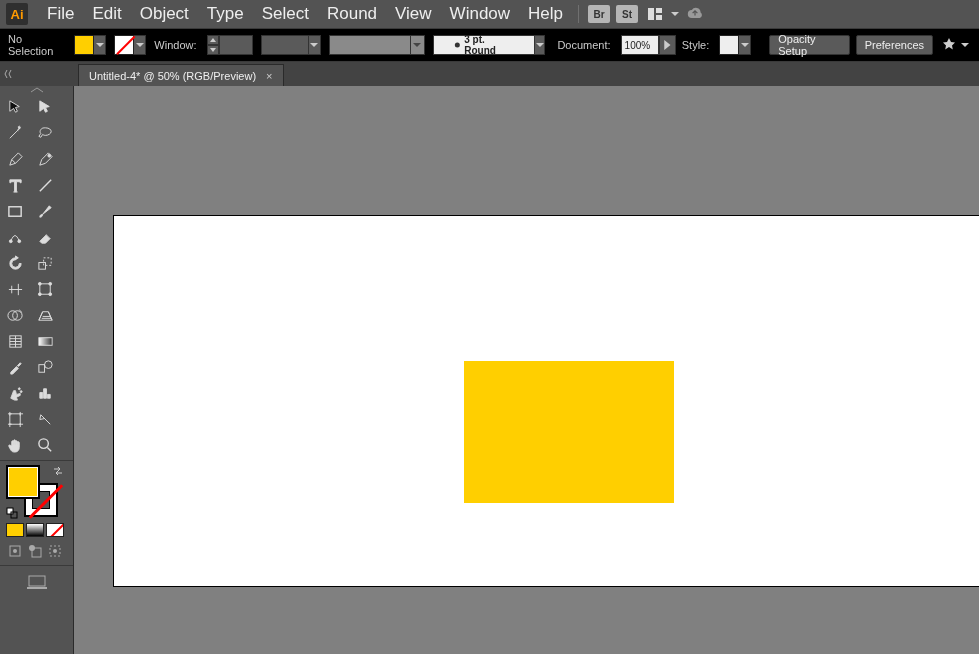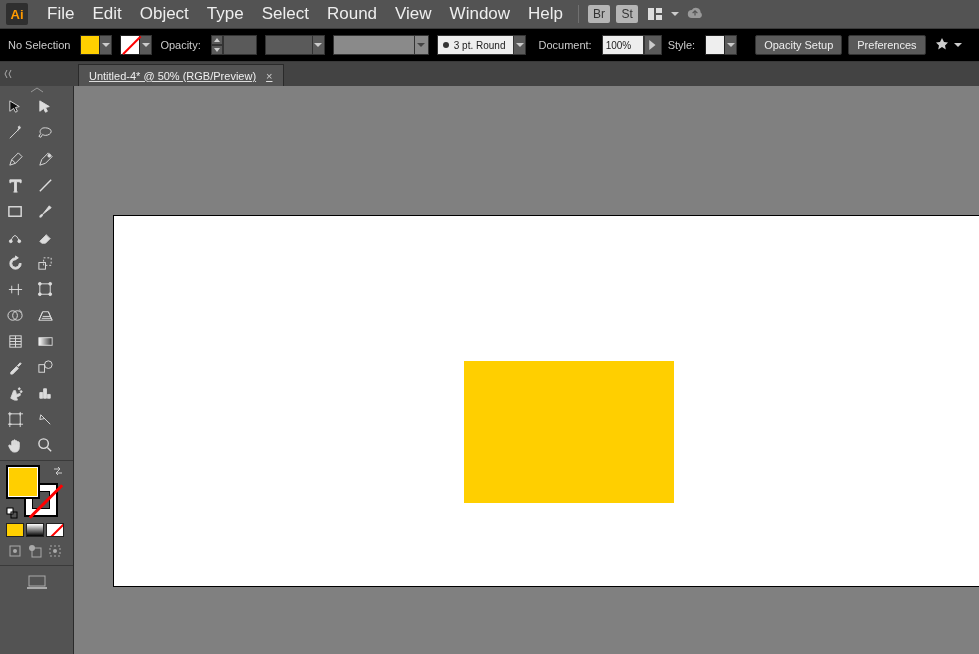--- a/index.html
+++ b/index.html
@@ -2,21 +2,21 @@
 <html><head>
 <meta charset="utf-8">
 <style>
   * { box-sizing: border-box; margin: 0; padding: 0; font-family: "Segoe UI", Tahoma, sans-serif; user-select: none; }
   html,body { width:979px; height:654px; background:#4a4a4a; overflow:hidden; color:#ddd; font-size:11px; }
   
   .menubar { height:28px; background:#535353; display:flex; align-items:center; padding:0 6px; }
   .ai-logo { width:22px; height:22px; background:#2f2f2f; color:#ff9a00; font-weight:bold; font-size:13px; display:flex; align-items:center; justify-content:center; border-radius:2px; margin-right:10px;}
   .menubar .menu-item { padding:0 9px; height:100%; display:flex; align-items:center; cursor:default; color:#eee; font-size:17px;}
   .menubar .divider { width:1px; height:18px; background:#707070; margin:0 6px;}
-  .br-btn { width:22px; height:18px; background:#b5b5b5; color:#333; font-size:12px; font-weight:normal; display:flex; align-items:center; justify-content:center; margin:0 3px; border-radius:2px;}
+  .br-btn { width:22px; height:18px; background:#b5b5b5; color:#333; font-size:10px; font-weight:bold; display:flex; align-items:center; justify-content:center; margin:0 3px; border-radius:2px;}
   .arr-icon { width:22px; height:18px; display:flex; align-items:center; justify-content:center; margin:0 3px;}
   .arr-icon svg { width:16px; height:16px; }
   .cloud-icon svg { fill:#9a9a9a; }
   
   .controlbar { height:34px; background:#000000; border-top:1px solid #3a3a3a; border-bottom:1px solid #3a3a3a; display:flex; align-items:center; padding:0 8px; }
   .ctrl-label { color:#ccc; margin-right:10px; font-size:11px;}
   .swatch { width:20px;height:20px; border:1px solid #222; display:inline-block;}
   .swatch.yellow{ background:#ffcf00;}
   .swatch.none{ background:#fff; position:relative;}
   .swatch.none::after{ content:""; position:absolute; left:-1px; top:50%; width:140%; height:2px; background:red; transform:rotate(-45deg) translateY(-50%); transform-origin:center; }
@@ -24,29 +24,29 @@
   .dd svg{width:8px;height:8px; fill:#ccc;}
   .ctrl-group{ display:flex; align-items:center; margin-right:8px;}
   .stroke-num { width:34px;height:20px;background:#5a5a5a;border:1px solid #333; display:flex;align-items:center; justify-content:flex-end; padding:0 3px;}
   .updn { width:12px; display:flex; flex-direction:column;}
   .updn span{height:10px; display:flex;align-items:center;justify-content:center; background:#5a5a5a;border:1px solid #333;}
   .updn svg{width:6px;height:6px;fill:#ccc;}
   .wide-dd { width:48px; height:20px; background:#5a5a5a; border:1px solid #333; display:flex;align-items:center;}
   .brush-dd { width:96px; height:20px; background:#8a8a8a; border:1px solid #333;display:flex;align-items:center;}
   .brush-dd .arrow{ width:14px; border-left:1px solid #333; height:100%; display:flex;align-items:center;justify-content:center;}
   .brush-dd .arrow svg{width:8px;height:8px;fill:#444;}
-  .round-box{ display:flex;align-items:center;height:20px;background:#eee;border:1px solid #333; color:#222; padding:0 4px;}
+  .round-box{ display:flex;align-items:center;height:20px;background:#eee;border:1px solid #333; color:#222; padding:0 20px;font-weight:bold;}
   .round-box .txt{ padding:0 4px; font-size:10px;}
   .opacity-input{ width:42px; height:20px; background:#eee; color:#222; border:1px solid #333; display:flex; align-items:center; padding:0 3px;font-size:10px;}
   .iconbtn{width:18px;height:20px;background:#5a5a5a;border:1px solid #333;display:flex;align-items:center;justify-content:center;}
   .iconbtn svg{width:10px;height:10px;fill:#ccc;}
   .btn { height:20px; background:#5a5a5a; border:1px solid #333; padding:0 8px; display:flex;align-items:center; color:#eee; font-size:11px; border-radius:2px; margin-left:6px;}
   .star-dd{ display:flex;align-items:center; margin-left:8px;}
   
-  .tabbar { height:24px; background:#434343; display:flex; align-items:flex-end; padding-left:78px;text-decoration:underline;}
+  .tabbar { height:24px; background:#434343; display:flex; align-items:flex-end; padding-left:78px;}
   .doc-tab { height:22px; background:#535353; padding:0 10px; display:flex;align-items:center; font-size:11px; color:#eee; border:1px solid #2a2a2a; border-bottom:none;}
   .doc-tab .close{ margin-left:10px; font-size:11px; color:#ccc;}
   
   .main { position:absolute; top:86px; left:74px; right:0; bottom:0; background:#808080; overflow:hidden;}
   .artboard { position:absolute; left:40px; top:130px; width:880px; height:370px; background:#fff; box-shadow:0 0 0 1px #000;}
   .rect-shape{ position:absolute; left:350px; top:145px; width:210px; height:142px; background:#ffcf00;}
   
   .tools { position:absolute; left:0; top:86px; width:74px; bottom:0; background:#535353; border-right:1px solid #2a2a2a;}
   .tools .collapse{ height:8px; display:flex;justify-content:center;align-items:center; background:#535353;}
   .tools .collapse svg{width:14px;height:6px;fill:#999;}
@@ -129,21 +129,21 @@
   </div>
   <div class="ctrl-group">
     <span class="swatch none"></span>
     <span class="dd">
         <svg viewBox="0 0 8 8">
           <path d="M0 2l4 4 4-4z"></path>
         </svg>
       </span>
   </div>
 
-  <span class="ctrl-label">Opacity:</span>
+  <span class="ctrl-label">Window:</span>
   <div class="ctrl-group">
     <div class="updn">
       <span>
           <svg viewBox="0 0 6 6">
             <path d="M0 5l3-4 3 4z"></path>
           </svg>
         </span>
       <span>
           <svg viewBox="0 0 6 6">
             <path d="M0 1l3 4 3-4z"></path>

